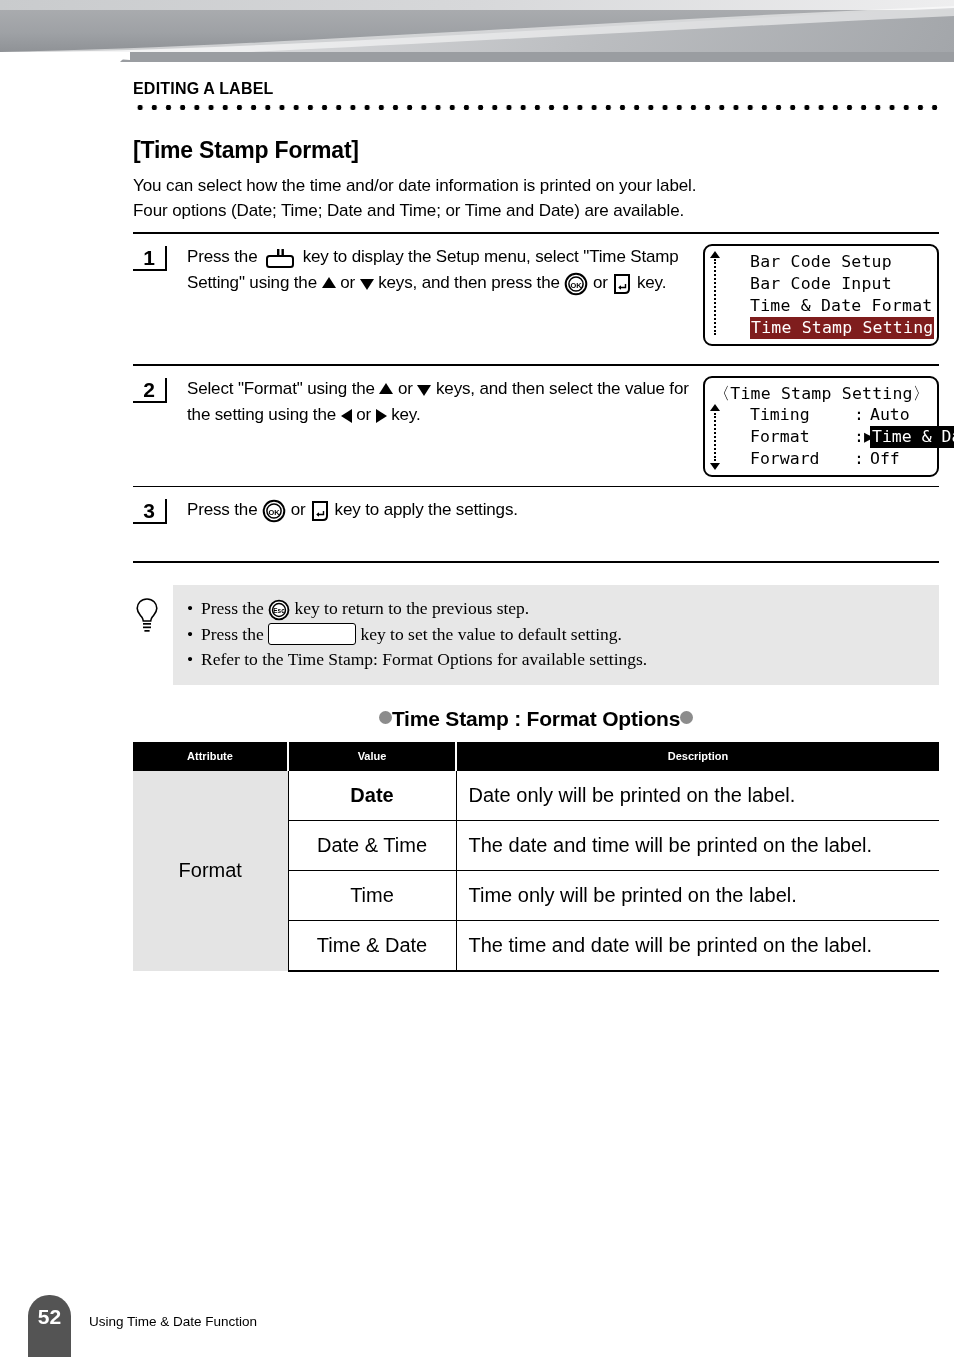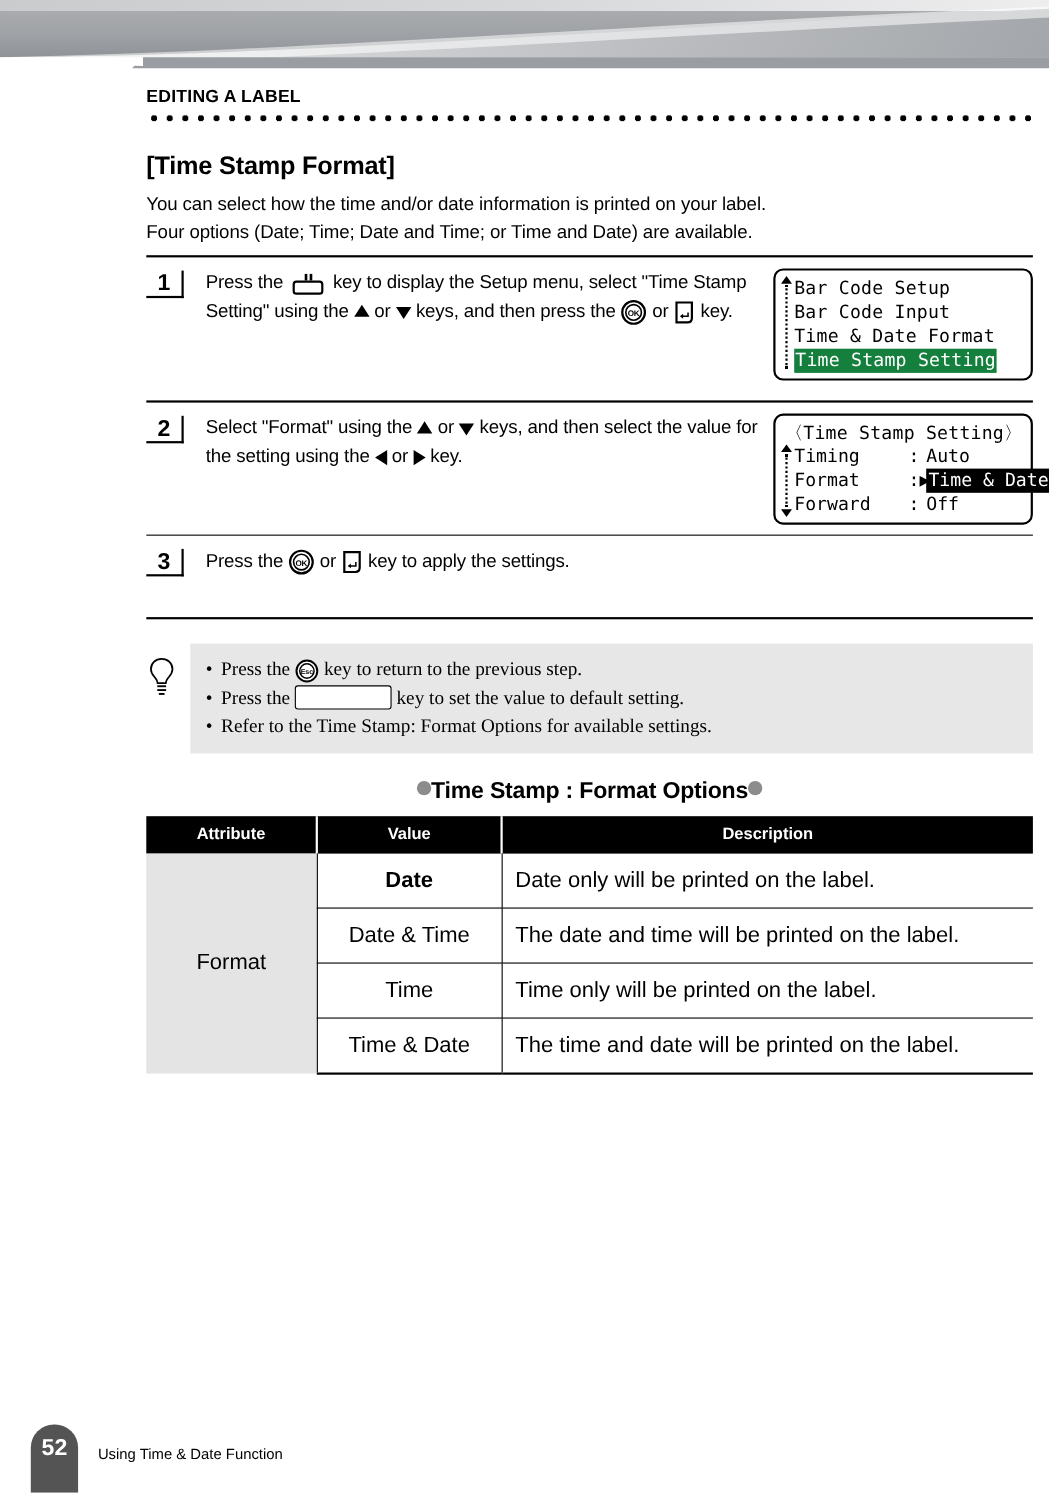--- a/index.html
+++ b/index.html
@@ -153,20 +153,21 @@
     border: 2.4px solid #000;
     border-radius: 9px;
     background: #fff;
     padding: 5px 4px 5px 5px;
     font-family: "DejaVu Sans Mono", monospace;
     position: relative;
   }
   .lcd-row {
     display: flex;
     align-items: stretch;
+    gap: 28px;
   }
   .lcd-scroll {
     width: 12px;
     flex: none;
     position: relative;
   }
   .lcd-scroll .bar {
     position: absolute;
     left: 4px;
     top: 8px;
@@ -191,21 +192,21 @@
     border-top: 7px solid #000;
   }
   .lcd-lines { flex: 1; }
   .lcd-line {
     font-size: 16.5px;
     line-height: 22px;
     white-space: pre;
     letter-spacing: 0.2px;
   }
   .lcd-line.hl {
-    background: #15803d;
+    background: #7f1d1d;
     color: #fff;
     display: inline-block;
     padding: 0 1px;
   }
   .lcd-title {
     font-size: 16.5px;
     line-height: 21px;
     text-align: center;
     letter-spacing: 0.2px;
     white-space: pre;
@@ -287,21 +288,21 @@
 
   
   table.opts {
     border-collapse: collapse;
     width: 806px;
     table-layout: fixed;
   }
   table.opts th {
     background: #000;
     color: #fff;
-    font-size: 15px;
+    font-size: 11px;
     font-weight: bold;
     padding: 8px 0 9px 0;
     text-align: center;
     border-right: 2px solid #fff;
   }
   table.opts th:last-child { border-right: 0; }
   table.opts td {
     font-size: 20px;
     padding: 12px 0;
     border-bottom: 1.4px solid #000;

